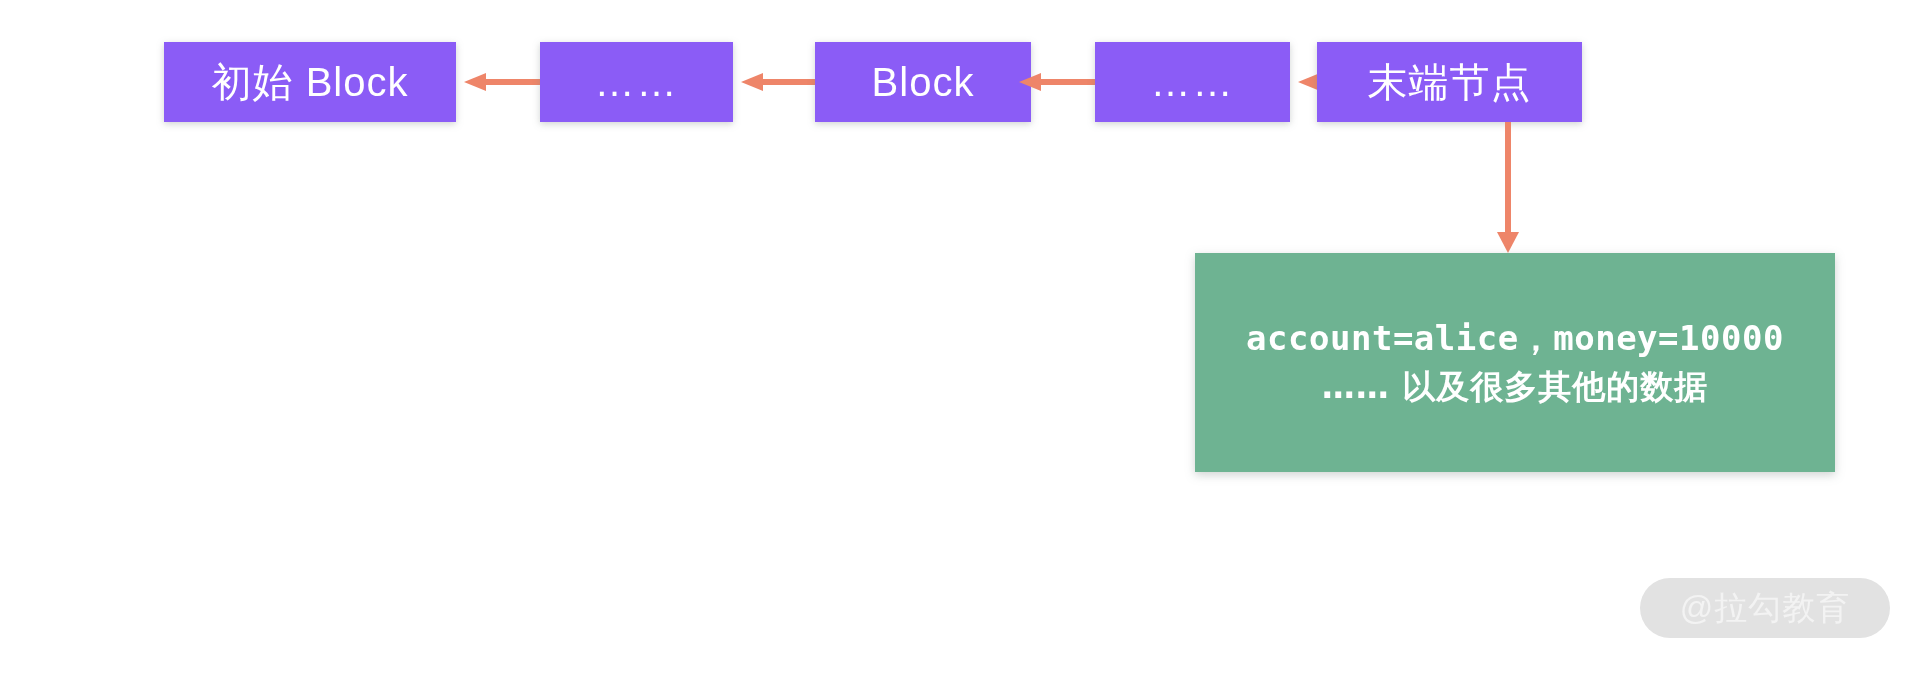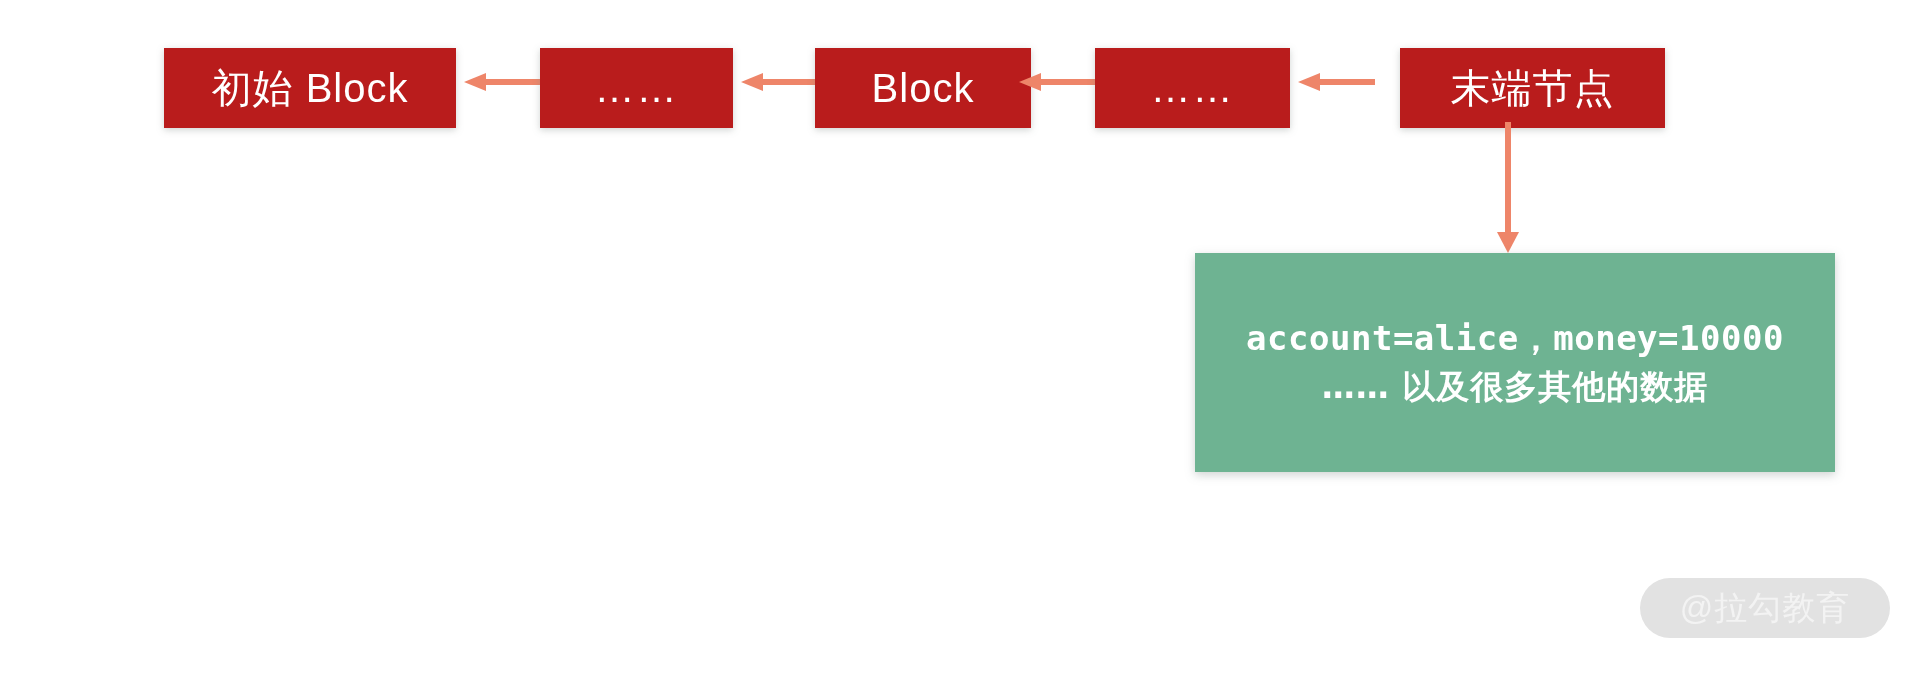--- a/index.html
+++ b/index.html
@@ -14,28 +14,27 @@
     position: relative;
     width: 1914px;
     height: 673px;
     background: #ffffff;
     overflow: hidden;
   }
 
   
   .node {
     position: absolute;
-    background: #b91c1c;
+    background: #8b5cf6;
     box-shadow: 0 2px 7px rgba(120,130,125,0.35);
     display: flex;
     align-items: center;
     justify-content: center;
     box-sizing: border-box;
     color: #ffffff;
-    margin-top: 6px;
   }
   .node-label {
     color: #ffffff;
     font-size: 40px;
     font-weight: 400;
     letter-spacing: 1px;
     line-height: 1;
     white-space: nowrap;
   }
   .node-label.dots {
@@ -139,21 +138,21 @@
     <span class="node-label dots">……</span>
   </div>
 
   <div class="arrow-h" style="left:1296px; top:72px; width:79px; height:20px;">
     <svg width="79" height="20" viewBox="0 0 79 20">
       <line x1="79" y1="10" x2="22" y2="10" stroke="#ee8569" stroke-width="6"></line>
       <polygon points="2,10 24,1 24,19" fill="#ee8569"></polygon>
     </svg>
   </div>
 
-  <div class="node" style="left:1400px; top:42px; width:265px; height:80px;">
+  <div class="node" style="left:1317px; top:42px; width:265px; height:80px;">
     <span class="node-label">末端节点</span>
   </div>
 
   <div class="arrow-v" style="left:1490px; top:122px; width:36px; height:133px;">
     <svg width="36" height="133" viewBox="0 0 36 133">
       <line x1="18" y1="0" x2="18" y2="112" stroke="#ee8569" stroke-width="6"></line>
       <polygon points="18,131 7,110 29,110" fill="#ee8569"></polygon>
     </svg>
   </div>
 

